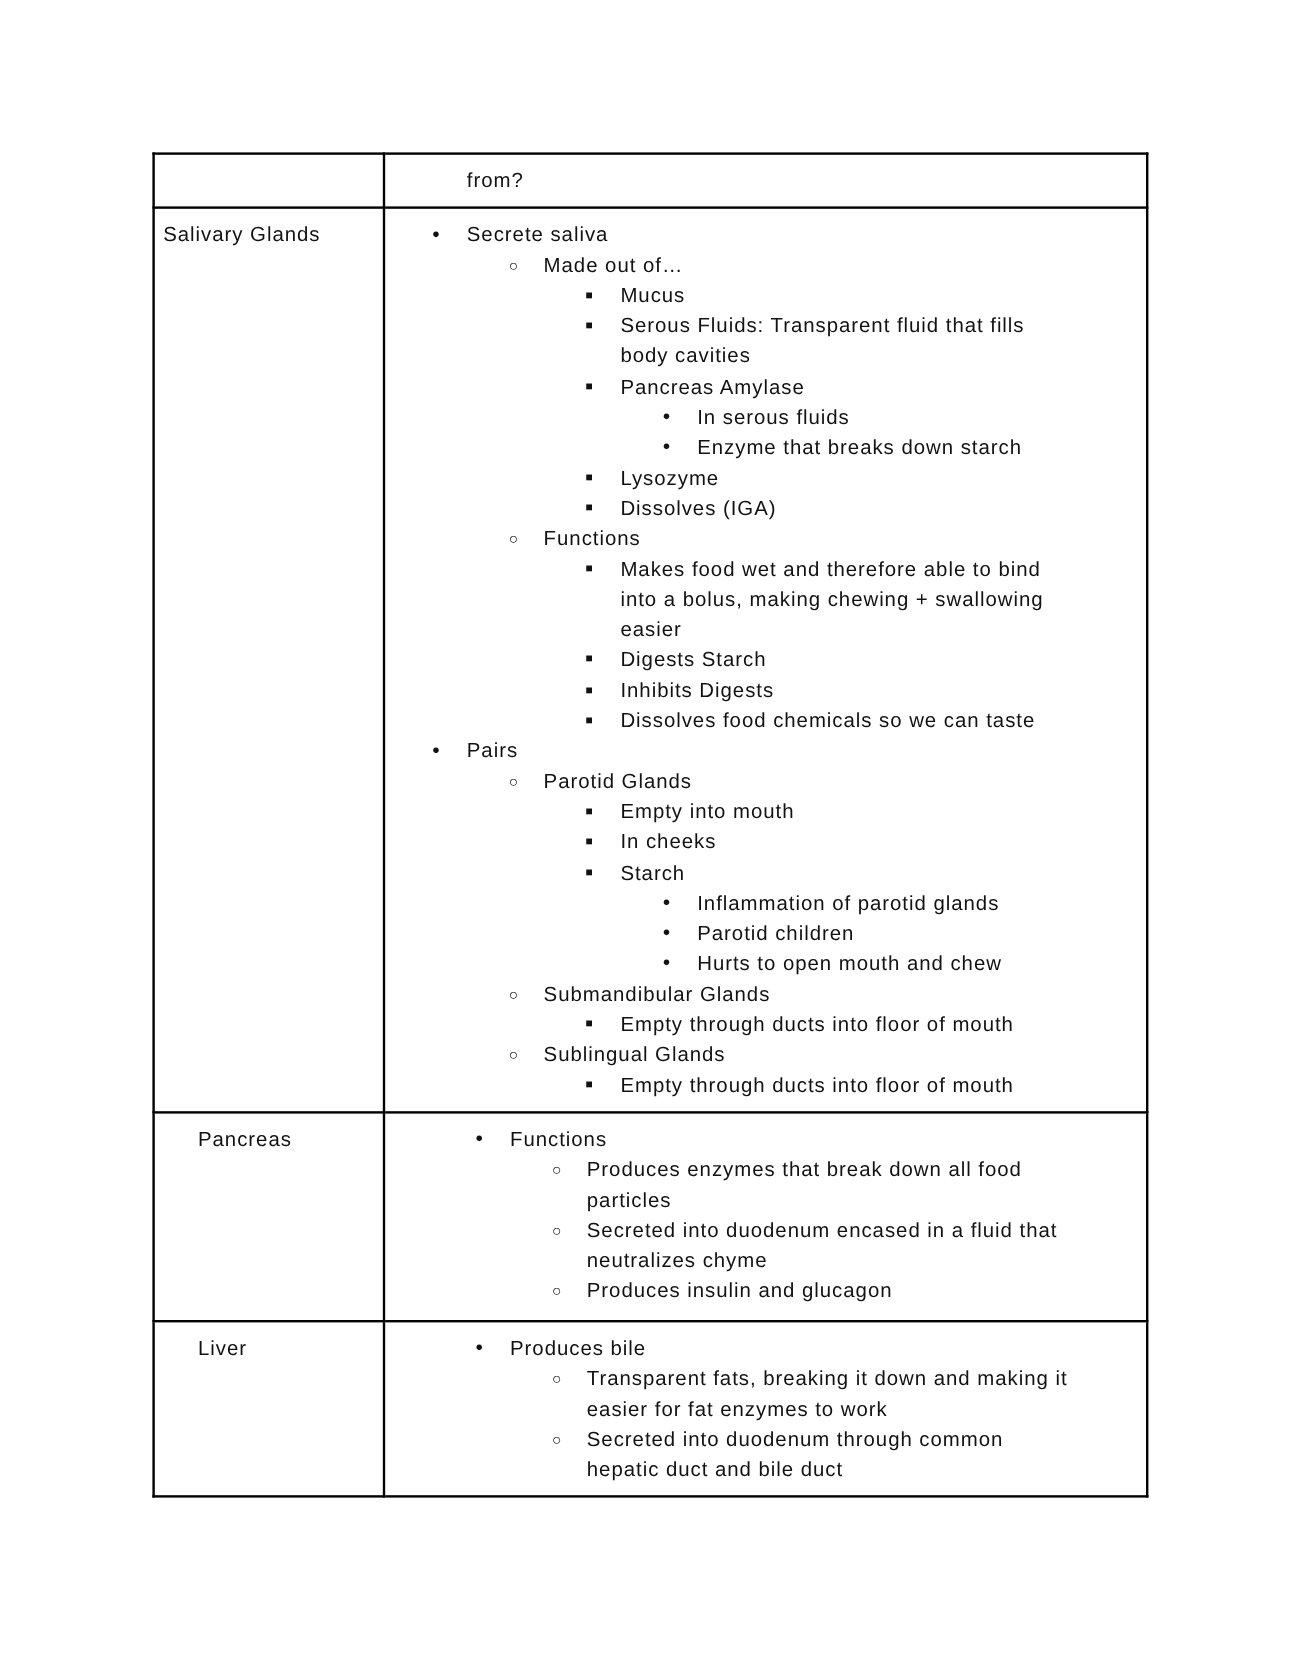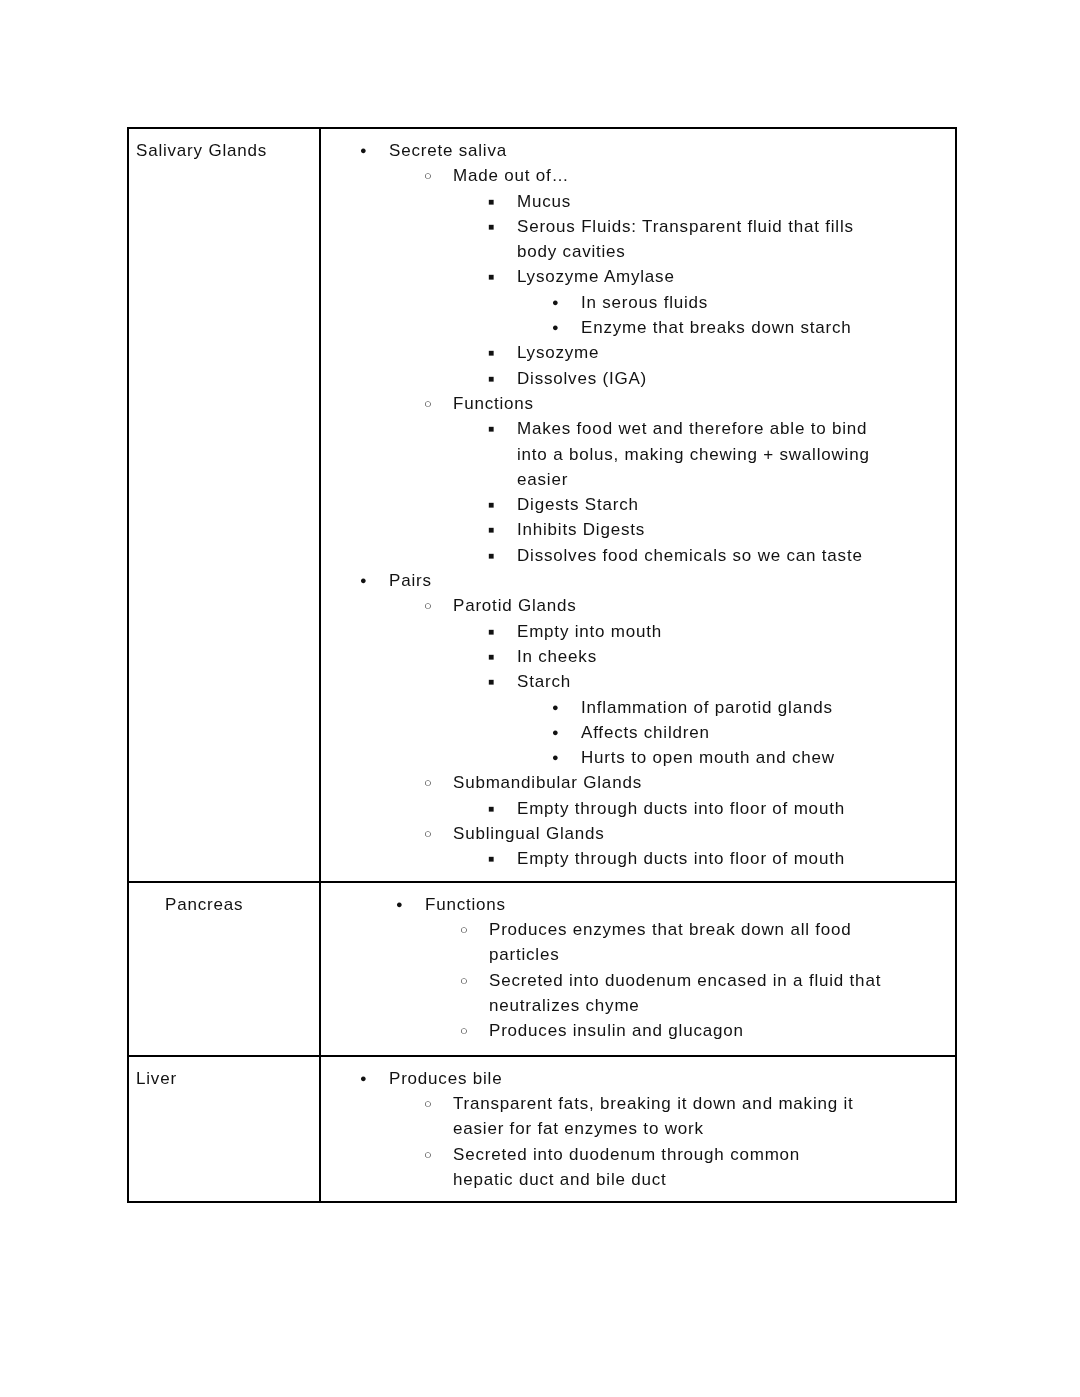--- a/index.html
+++ b/index.html
@@ -27,21 +27,21 @@
   }
   td.organ{
     padding:9px 6px 9px 7px;
   }
   td.items{
     padding:9px 16px 9px 0;
   }
   tr.r0 td{height:45px;}
   tr.r1 td{height:738px;}
   tr.r2 td{height:174px;padding-left:36px;}
-  tr.r3 td{height:145px;}
+  tr.r3 td{height:145px;padding-left:36px;}
   .li{display:flex;align-items:flex-start;}
   .li.lvl0{margin-left:39px;}
   .li.lvl1{margin-left:103px;}
   .li.lvl2{margin-left:167px;}
   .li.lvl3{margin-left:231px;}
   .bullet{
     flex:0 0 29px;
     display:flex;align-items:center;
     height:25.3px;
     letter-spacing:0;
@@ -57,20 +57,29 @@
 </head>
 <body>
 
 <div class="page">
   <table class="notes">
     <colgroup>
       <col style="width:192px">
       <col style="width:636px">
     </colgroup>
     <tbody>
+      <tr class="r0">
+        <td class="organ"></td>
+        <td class="items">
+            <div class="li lvl0">
+              <span class="bullet none"></span>
+              <span class="txt">from?</span>
+            </div>
+          </td>
+      </tr>
       <tr class="r1">
         <td class="organ">Salivary Glands</td>
         <td class="items">
             <div class="li lvl0">
               <span class="bullet disc">●</span>
               <span class="txt">Secrete saliva</span>
             </div>
             <div class="li lvl1">
               <span class="bullet circle">○</span>
               <span class="txt">Made out of…</span>
@@ -79,21 +88,21 @@
               <span class="bullet square">■</span>
               <span class="txt">Mucus</span>
             </div>
             <div class="li lvl2">
               <span class="bullet square">■</span>
               <span class="txt">Serous Fluids: Transparent fluid that fills
 body cavities</span>
             </div>
             <div class="li lvl2">
               <span class="bullet square">■</span>
-              <span class="txt">Lysozyme Amylase</span>
+              <span class="txt">Pancreas Amylase</span>
             </div>
             <div class="li lvl3">
               <span class="bullet disc">●</span>
               <span class="txt">In serous fluids</span>
             </div>
             <div class="li lvl3">
               <span class="bullet disc">●</span>
               <span class="txt">Enzyme that breaks down starch</span>
             </div>
             <div class="li lvl2">
@@ -145,21 +154,21 @@
             <div class="li lvl2">
               <span class="bullet square">■</span>
               <span class="txt">Starch</span>
             </div>
             <div class="li lvl3">
               <span class="bullet disc">●</span>
               <span class="txt">Inflammation of parotid glands</span>
             </div>
             <div class="li lvl3">
               <span class="bullet disc">●</span>
-              <span class="txt">Affects children</span>
+              <span class="txt">Parotid children</span>
             </div>
             <div class="li lvl3">
               <span class="bullet disc">●</span>
               <span class="txt">Hurts to open mouth and chew</span>
             </div>
             <div class="li lvl1">
               <span class="bullet circle">○</span>
               <span class="txt">Submandibular Glands</span>
             </div>
             <div class="li lvl2">

